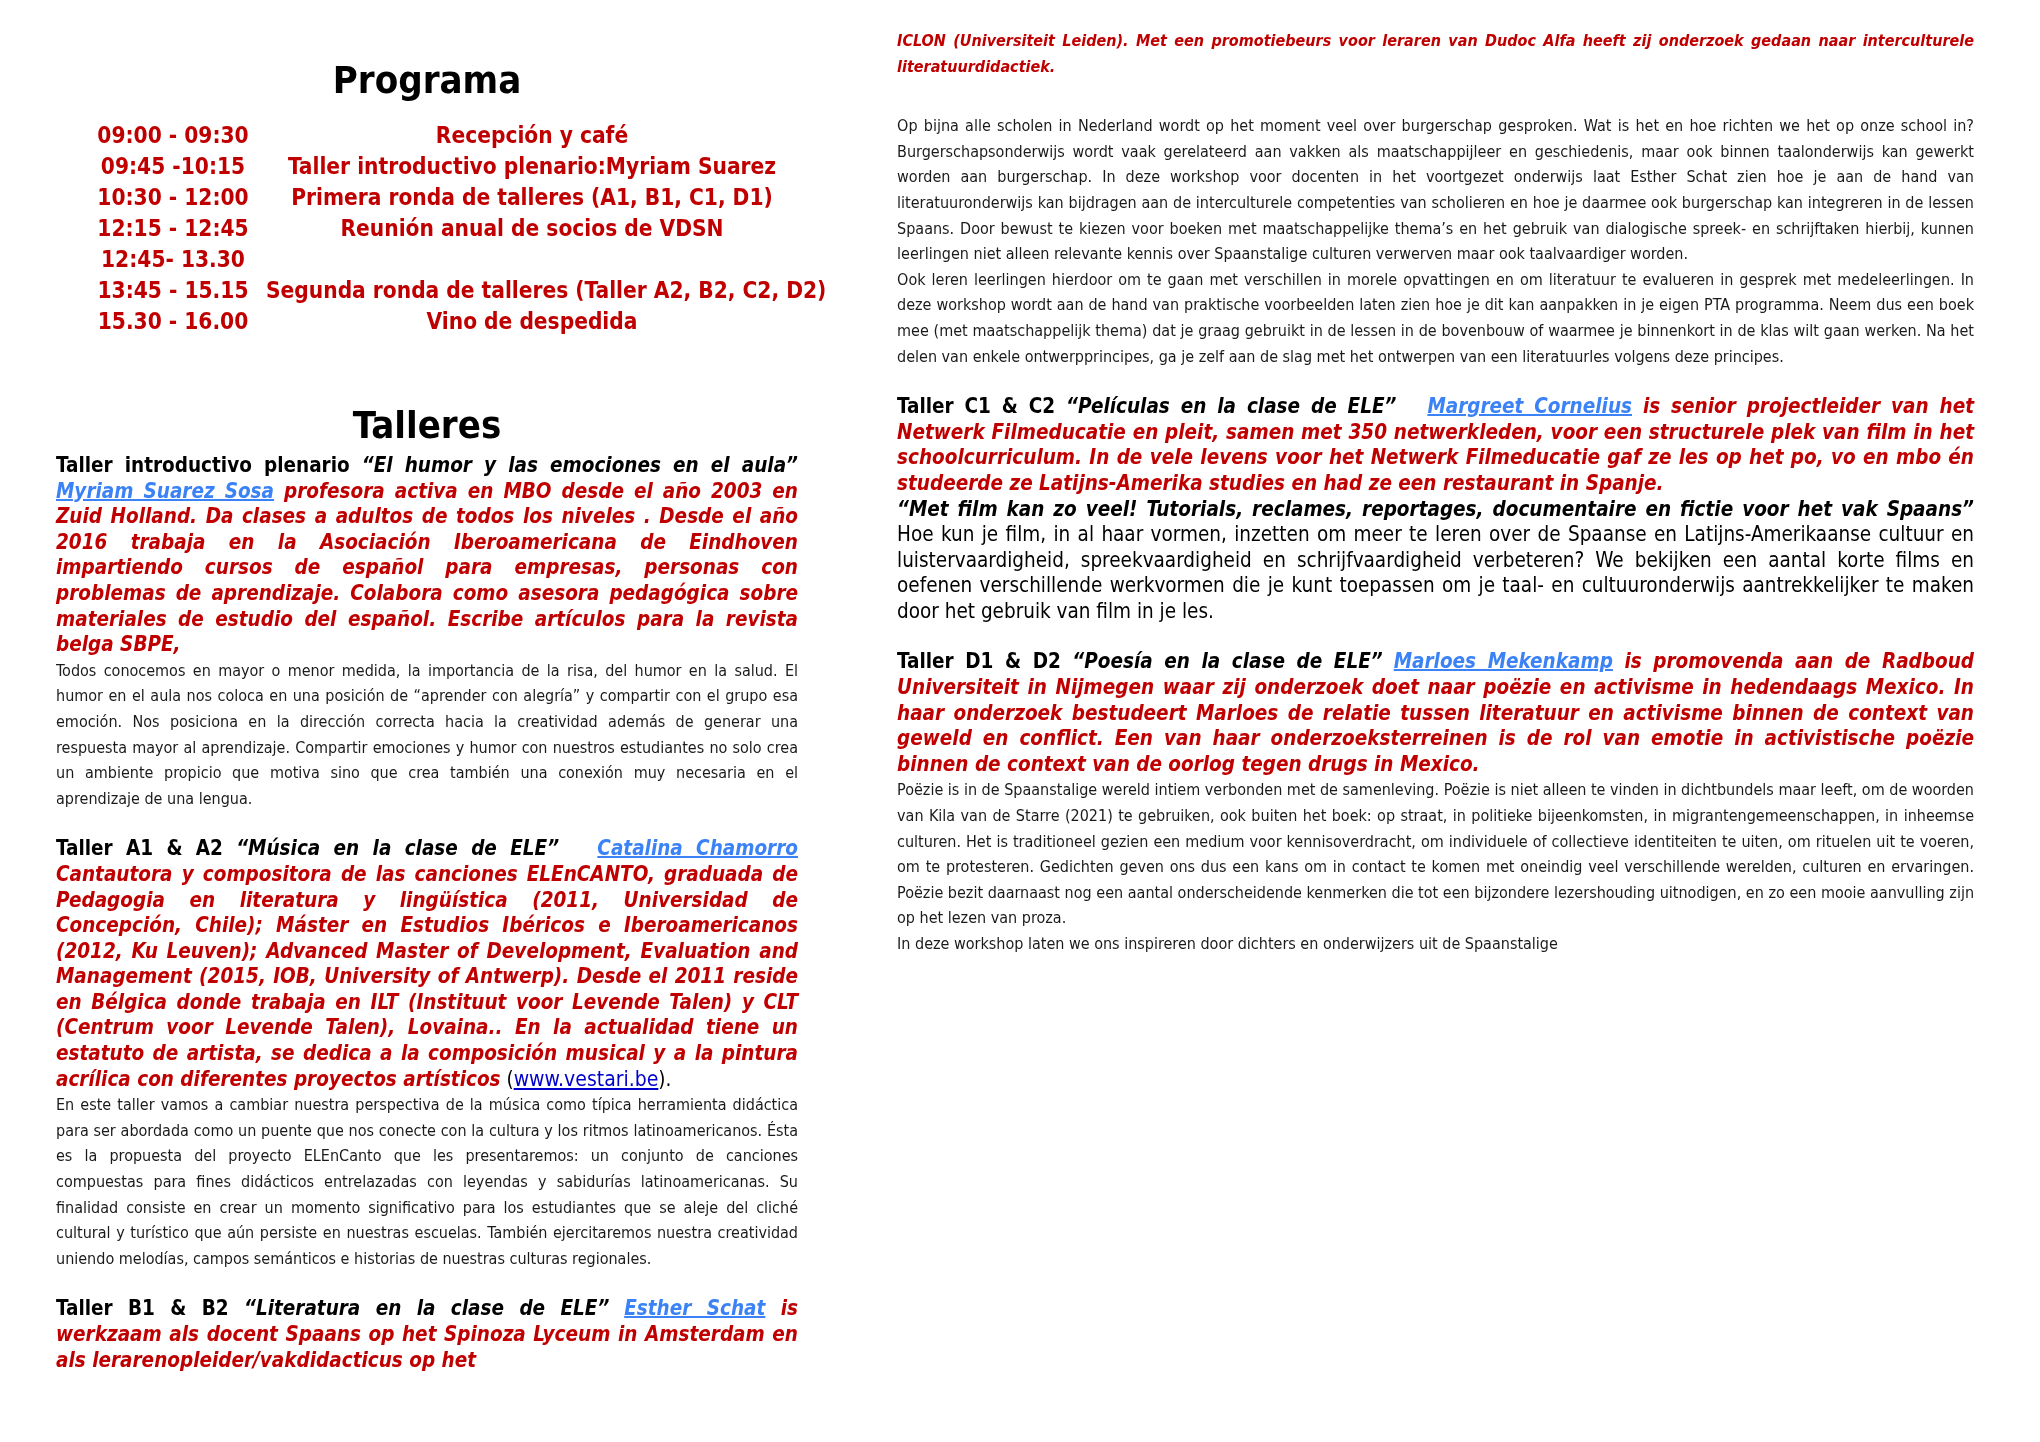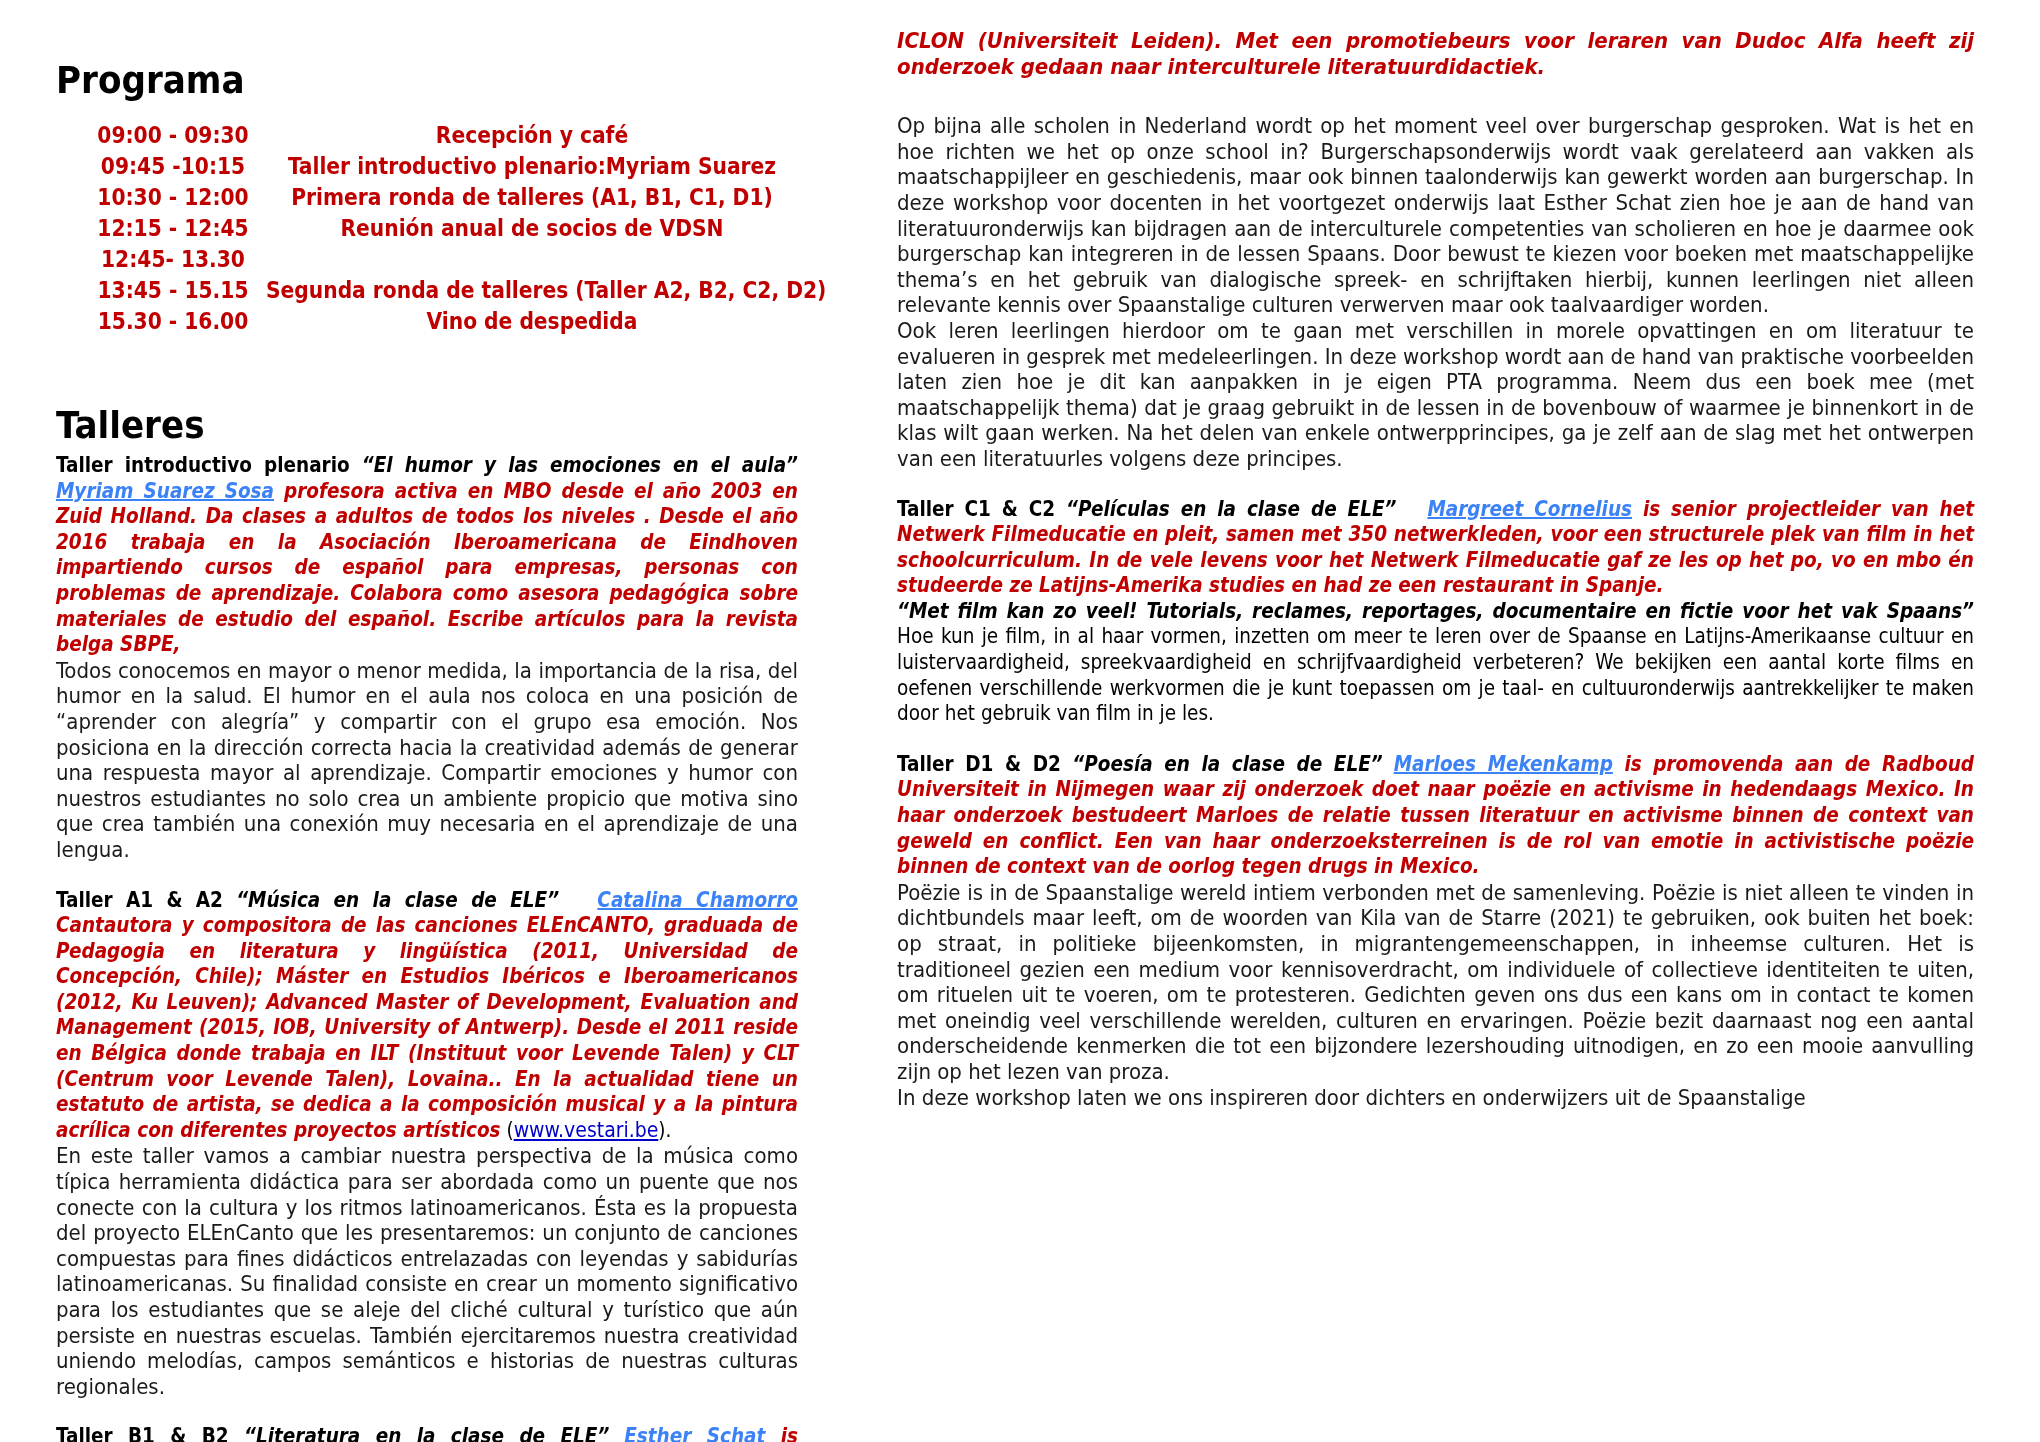--- a/index.html
+++ b/index.html
@@ -34,21 +34,21 @@
     width: 1160px;
     padding: 0 30px 0 32px;
   }
 
   
   h1.section-title {
     font-family: "DejaVu Sans Condensed", "Liberation Sans Narrow", "Liberation Sans", sans-serif;
     font-size: 38px;
     font-weight: bold;
     color: #000000;
-    text-align: left;
+    text-align: center;
     margin: 30px 0 18px 0;
     letter-spacing: 0px;
   }
   h1.section-title.talleres {
     margin: 66px 0 6px 0;
   }
 
   
   .programme {
     margin: 0 0 0 0;
@@ -68,21 +68,21 @@
     padding-left: 24px;
     box-sizing: border-box;
   }
   .prog-label {
     flex: 1 1 auto;
   }
 
   
   p {
     margin: 0;
-    font-size: 22px;
+    font-size: 16px;
     line-height: 25.6px;
     color: #000000;
     text-align: justify;
   }
   p.black {
     color: #1a1a1a;
     font-weight: normal;
     font-style: normal;
   }
   .spacer-md { height: 25px; }

